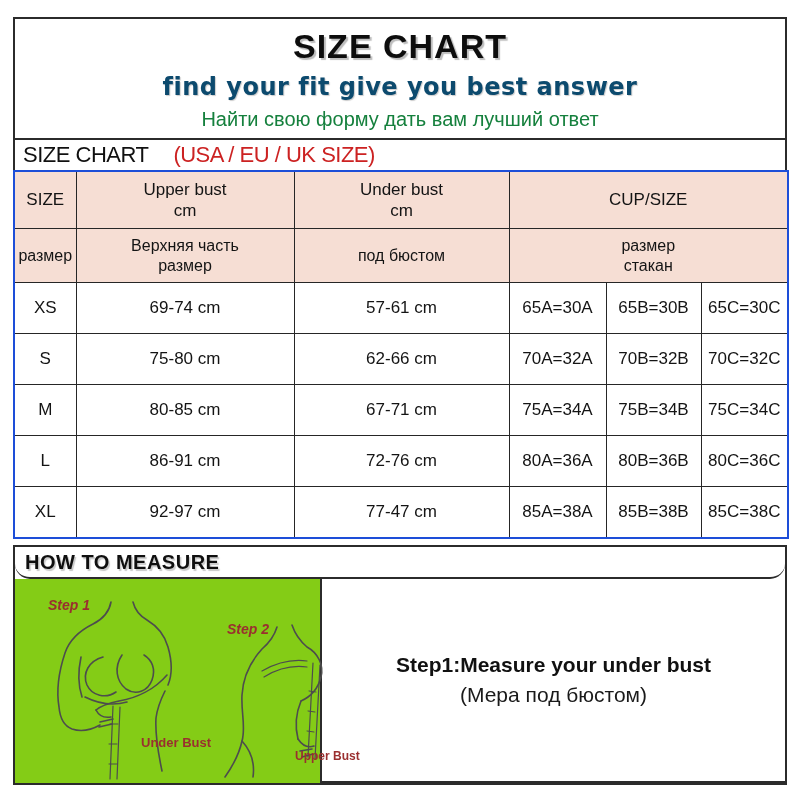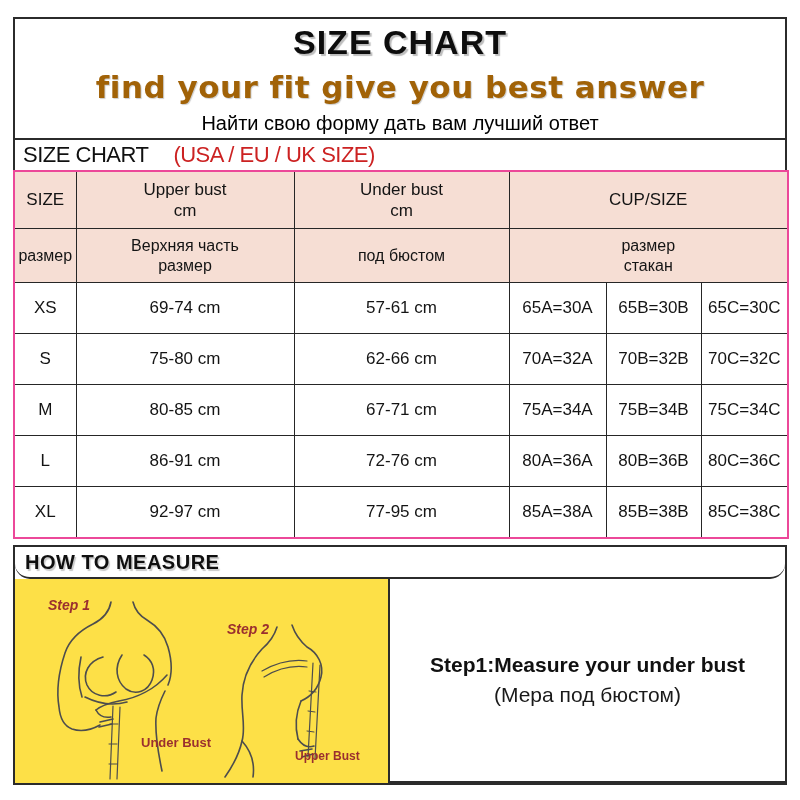--- a/index.html
+++ b/index.html
@@ -11,36 +11,36 @@
   .banner{
     position:absolute;left:13px;top:17px;width:774px;height:123px;
     box-sizing:border-box;border:2px solid #2b2b2b;background:#fff;
     display:flex;flex-direction:column;align-items:center;justify-content:center;gap:7px;
   }
   .banner-title{
     font-size:34px;font-weight:bold;letter-spacing:1px;color:#0d0d0d;
     text-shadow:2px 2px 1px #bdbdbd;
   }
   .banner-sub-en{
-    font-size:31px;font-weight:bold;color:#a16207;letter-spacing:0.5px;
+    font-size:24px;font-weight:bold;color:#0c4a6e;letter-spacing:0.5px;
     font-family:"DejaVu Sans","Liberation Sans",sans-serif;
     text-shadow:1px 1px 1px #cccccc;
   }
-  .banner-sub-ru{font-size:20px;color:#000000;}
+  .banner-sub-ru{font-size:20px;color:#15803d;}
   .section-row{
     position:absolute;left:13px;top:138px;width:774px;height:34px;
     box-sizing:border-box;border:2px solid #2b2b2b;background:#fff;
     display:flex;align-items:center;padding-left:8px;
   }
   .section-row .black{font-size:22px;color:#101010;letter-spacing:-0.5px;}
   .section-row .red{font-size:22px;color:#cc2222;letter-spacing:-0.5px;margin-left:25px;}
   table.size-table{
     position:absolute;left:13px;top:170px;width:774px;
     border-collapse:collapse;table-layout:fixed;background:#c2410c;
-    border:2px solid #ec4899;
+    border:2px solid #1d4ed8;
   }
   table.size-table td{
     border:1px solid #262626;text-align:center;vertical-align:middle;
     padding:0;font-size:17px;color:#141414;line-height:1.25;
   }
   tr.hdr1 td{background:#f6ded4;height:56px;font-size:17px;}
   tr.hdr2 td{background:#f6ded4;height:53px;font-size:16px;}
   tr.datarow td{height:50px;background:#fff;}
   .measure-box{
     position:absolute;left:13px;top:545px;width:774px;height:240px;
@@ -49,22 +49,22 @@
   }
   .measure-title{
     height:32px;box-sizing:border-box;border-bottom:2px solid #2b2b2b;
     display:flex;align-items:center;padding-left:10px;
     font-size:20px;font-weight:bold;letter-spacing:0.5px;color:#0f0f0f;
     text-shadow:1.5px 1.5px 1px #c9c9c9;
     border-radius:15px;
   }
   .measure-body{flex:1;display:flex;min-height:0;}
   .illustration{
-    width:375px;box-sizing:border-box;border-right:2px solid #2b2b2b;
-    position:relative;background:#fde047;
+    width:307px;box-sizing:border-box;border-right:2px solid #2b2b2b;
+    position:relative;background:#84cc16;
   }
   .illustration svg{position:absolute;left:0;top:0;}
   .fig-label{
     position:absolute;color:#9a2f2f;font-weight:bold;white-space:nowrap;
   }
   .fig-label.italic{font-style:italic;font-size:14px;}
   .fig-label.caption{font-size:13px;}
   .steps-panel{flex:1;display:flex;flex-direction:column;min-width:0;}
   .step-cell{
     flex:1;display:flex;flex-direction:column;align-items:center;justify-content:center;
@@ -151,21 +151,21 @@
       <td>L</td>
       <td>86-91 cm</td>
       <td>72-76 cm</td>
       <td>80A=36A</td>
       <td>80B=36B</td>
       <td>80C=36C</td>
     </tr>
     <tr class="datarow">
       <td>XL</td>
       <td>92-97 cm</td>
-      <td>77-95 cm</td>
+      <td>77-47 cm</td>
       <td>85A=38A</td>
       <td>85B=38B</td>
       <td>85C=38C</td>
     </tr>
   </tbody>
 </table>
 
 <div class="measure-box">
   <div class="measure-title">HOW TO MEASURE</div>
   <div class="measure-body">

